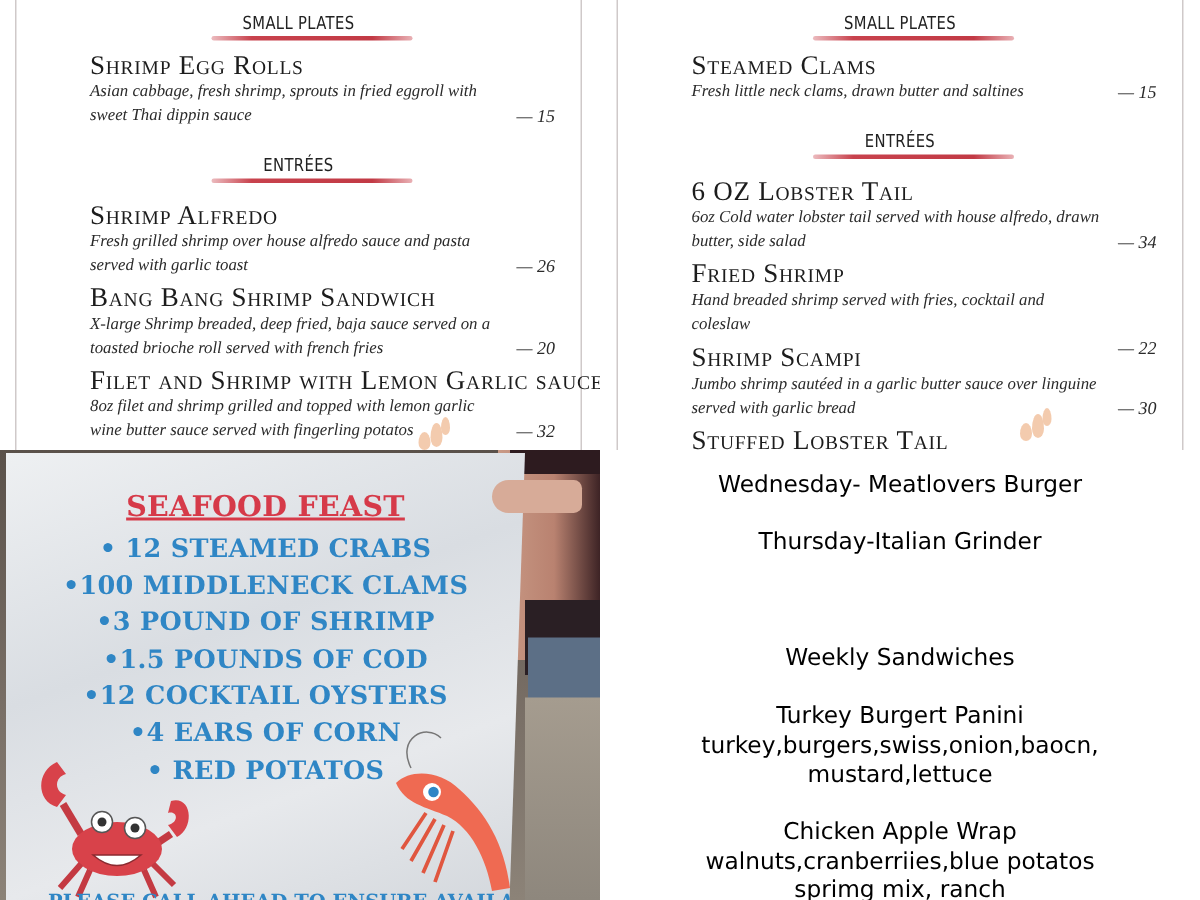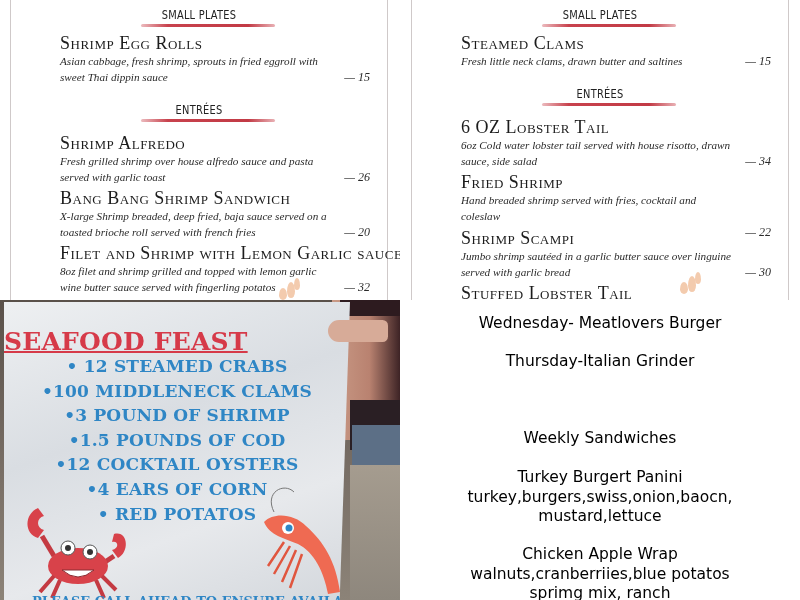--- a/index.html
+++ b/index.html
@@ -73,22 +73,22 @@
     .finger {
       position: absolute; left: 328px; top: 20px; width: 60px; height: 22px;
       background: #d7ab98; border-radius: 12px 6px 6px 12px;
     }
     .flyer {
       position: absolute; left: 4px; top: 2px; width: 346px; height: 300px;
       background: linear-gradient(160deg, #eef0f2 0%, #d9dde2 40%, #e7e9ec 70%, #d3d7dc 100%);
       clip-path: polygon(0 0, 100% 0, 97% 100%, 0 100%);
     }
     .flyer-title {
-      position: absolute; left: 0; width: 100%; top: 25px; 
-      font-family: "DejaVu Serif", serif; font-weight: bold; font-size: 25px;
+      position: absolute; left: 0; width: 100%; top: 25px; text-align: center;
+      font-family: "DejaVu Serif", serif; font-weight: bold; font-size: 19px;
       color: #d63a49; text-decoration: underline; text-decoration-thickness: 2px;
       letter-spacing: 0.2px;
     }
     .flyer-line {
       position: absolute; left: 0; width: 100%; text-align: center;
       font-family: "DejaVu Serif", serif; font-weight: bold; font-size: 17px;
       color: #2f86c5; white-space: nowrap; letter-spacing: 0.2px;
     }
     .flyer-footer {
       position: absolute; left: 28px; top: 292px; white-space: nowrap;
@@ -166,21 +166,21 @@
         <span class="item-price">— 15</span>
       </div>
     </div>
 
     <div class="section-head" style="top:89px;">ENTRÉES</div>
     <div class="section-rule" style="left:130px; top:105px;"></div>
 
     <div class="item" style="top:121px;">
       <div class="item-name">6 OZ Lobster Tail</div>
       <div class="item-desc">
-        <span>6oz Cold water lobster tail served with house risotto, drawn sauce, side salad</span>
+        <span>6oz Cold water lobster tail served with house alfredo, drawn butter, side salad</span>
         <span class="item-price">— 34</span>
       </div>
     </div>
 
     <div class="item" style="top:176px;">
       <div class="item-name">Fried Shrimp</div>
       <div class="item-desc" style="padding-bottom:16px;">
         <span>Hand breaded shrimp served with fries, cocktail and coleslaw</span>
         <span class="item-price">— 22</span>
       </div>

